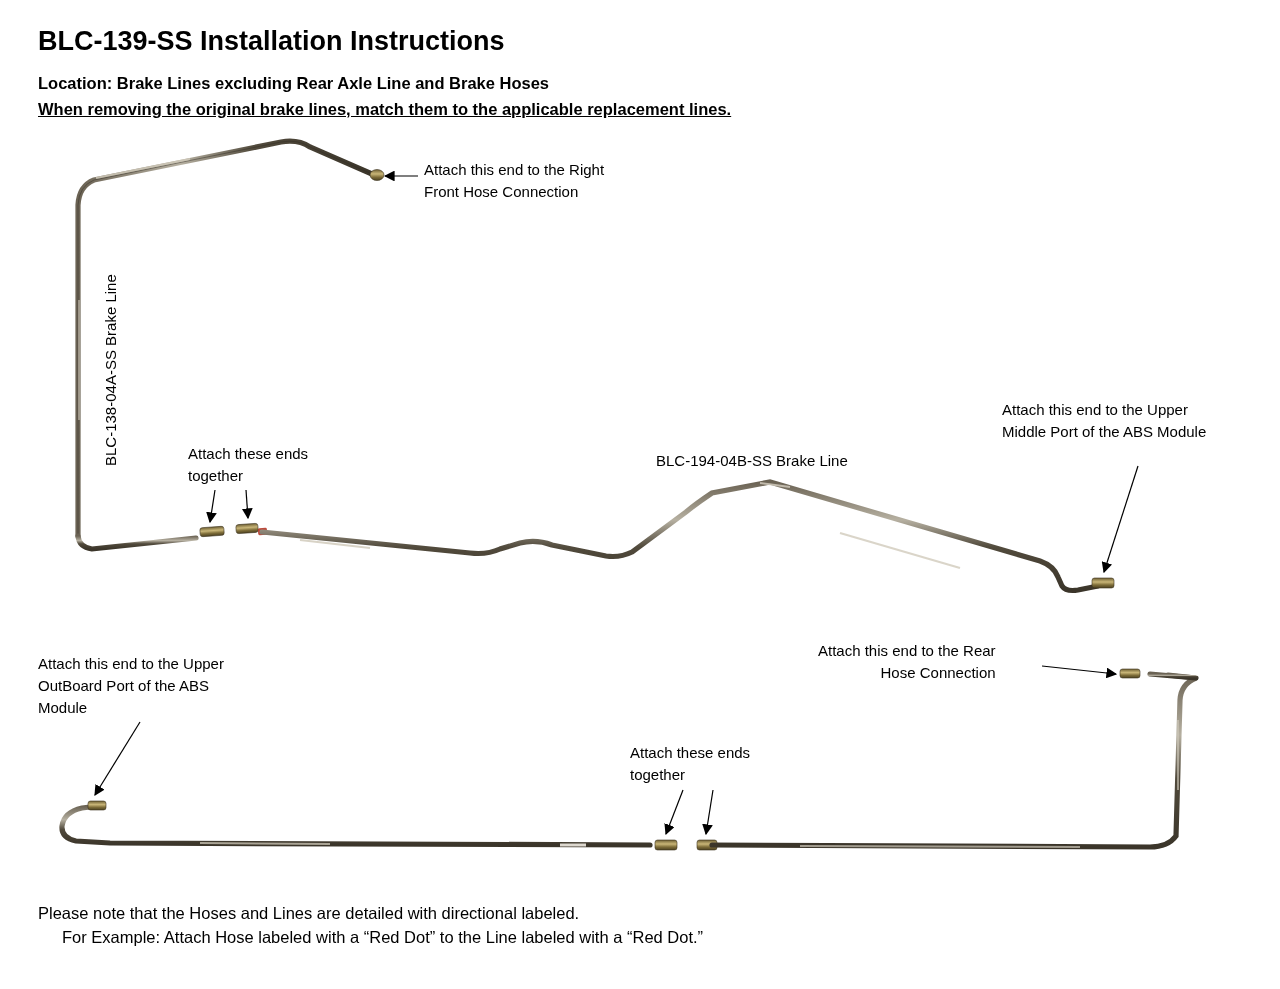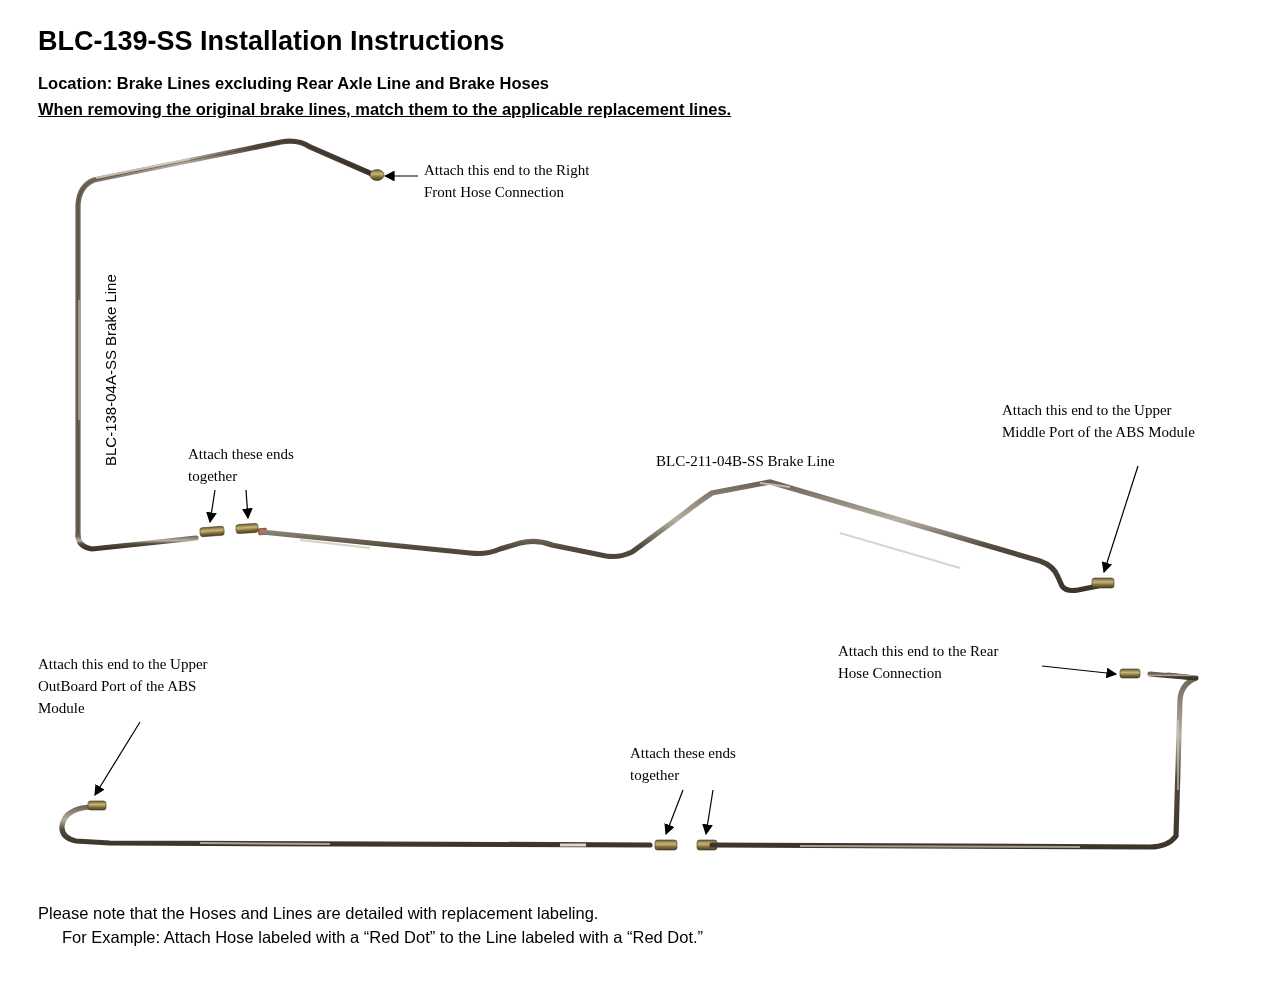--- a/index.html
+++ b/index.html
@@ -45,21 +45,20 @@
     font-size: 16.5px;
     white-space: nowrap;
   }
   .foot1 { top: 904px; }
   .foot2 { top: 928px; margin-left: 24px; }
   .callout {
     position: absolute;
     font-size: 15px;
     line-height: 22px;
     white-space: pre-line;
-    font-family: Liberation Serif, serif;
   }
   .vlabel {
     position: absolute;
     font-size: 15px;
     white-space: nowrap;
     transform-origin: 0 0;
     transform: rotate(-90deg);
   }
   svg.art {
     position: absolute;
@@ -176,26 +175,26 @@
   <div class="callout" style="left:188px; top:443px;">Attach these ends
 together</div>
 
   <div class="callout" style="left:1002px; top:399px;">Attach this end to the Upper
 Middle Port of the ABS Module</div>
 
   <div class="callout" style="left:38px; top:653px;">Attach this end to the Upper
 OutBoard Port of the ABS
 Module</div>
 
-  <div class="callout" style="left:838px; top:640px;">Attach this end to the Rear
+  <div class="callout" style="left:818px; top:640px;text-align:right;">Attach this end to the Rear
 Hose Connection</div>
 
   <div class="callout" style="left:630px; top:742px;">Attach these ends
 together</div>
 
   <div class="vlabel" style="left:102px; top:466px;">BLC-138-04A-SS Brake Line</div>
 
-  <div class="callout" style="left:656px; top:450px;">BLC-211-04B-SS Brake Line</div>
-
-  <div class="footnote foot1">Please note that the Hoses and Lines are detailed with replacement labeling.</div>
+  <div class="callout" style="left:656px; top:450px;">BLC-194-04B-SS Brake Line</div>
+
+  <div class="footnote foot1">Please note that the Hoses and Lines are detailed with directional labeled.</div>
   <div class="footnote foot2">For Example: Attach Hose labeled with a “Red Dot” to the Line labeled with a “Red Dot.”</div>
 
 </div>
 
 </body></html>

